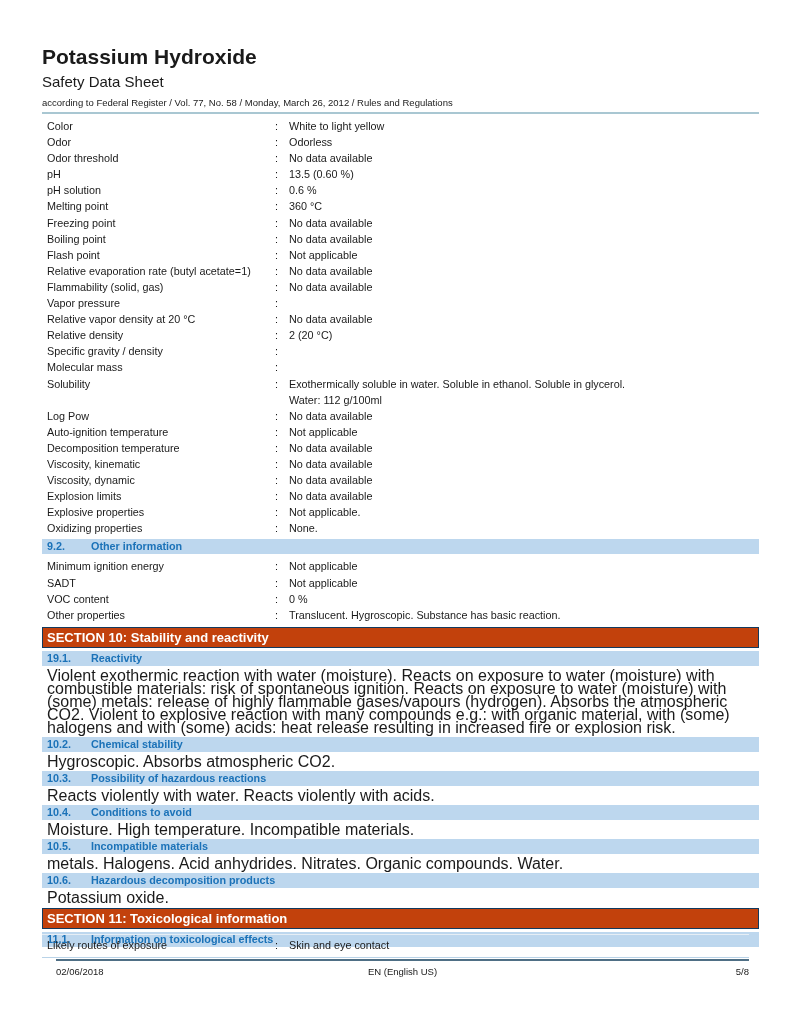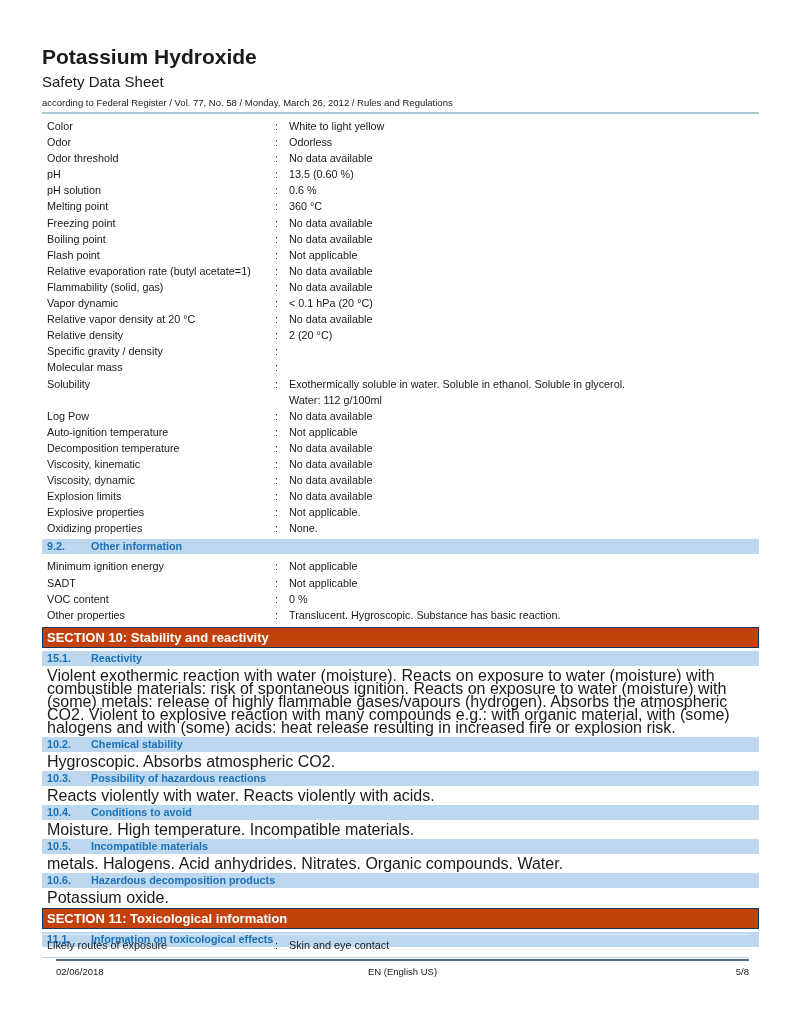--- a/index.html
+++ b/index.html
@@ -114,23 +114,22 @@
         <div class="prop-label">Relative evaporation rate (butyl acetate=1)</div>
         <div class="prop-colon">:</div>
         <div class="prop-value">No data available</div>
       </div>
     <div class="prop-row">
         <div class="prop-label">Flammability (solid, gas)</div>
         <div class="prop-colon">:</div>
         <div class="prop-value">No data available</div>
       </div>
     <div class="prop-row">
-        <div class="prop-label">Vapor dynamic</div>
-        <div class="prop-colon">:</div>
-        <div class="prop-value">&lt; 0.1 hPa (20 °C)</div>
+        <div class="prop-label">Vapor pressure</div>
+        <div class="prop-colon">:</div>
       </div>
     <div class="prop-row">
         <div class="prop-label">Relative vapor density at 20 °C</div>
         <div class="prop-colon">:</div>
         <div class="prop-value">No data available</div>
       </div>
     <div class="prop-row">
         <div class="prop-label">Relative density</div>
         <div class="prop-colon">:</div>
         <div class="prop-value">2 (20 °C)</div>
@@ -219,21 +218,21 @@
         <div class="prop-colon">:</div>
         <div class="prop-value">Translucent. Hygroscopic. Substance has basic reaction.</div>
       </div>
   </div>
 
   <div class="section-bar">
     <span>SECTION 10: Stability and reactivity</span>
   </div>
 
   <div class="subsec-bar">
-    <span class="subsec-num">15.1.</span>
+    <span class="subsec-num">19.1.</span>
     <span>Reactivity</span>
   </div>
   <div class="para">Violent exothermic reaction with water (moisture). Reacts on exposure to water (moisture) with combustible materials: risk of spontaneous ignition. Reacts on exposure to water (moisture) with (some) metals: release of highly flammable gases/vapours (hydrogen). Absorbs the atmospheric CO2. Violent to explosive reaction with many compounds e.g.: with organic material, with (some) halogens and with (some) acids: heat release resulting in increased fire or explosion risk.</div>
 
   <div class="subsec-bar">
     <span class="subsec-num">10.2.</span>
     <span>Chemical stability</span>
   </div>
   <div class="para">Hygroscopic. Absorbs atmospheric CO2.</div>
 

